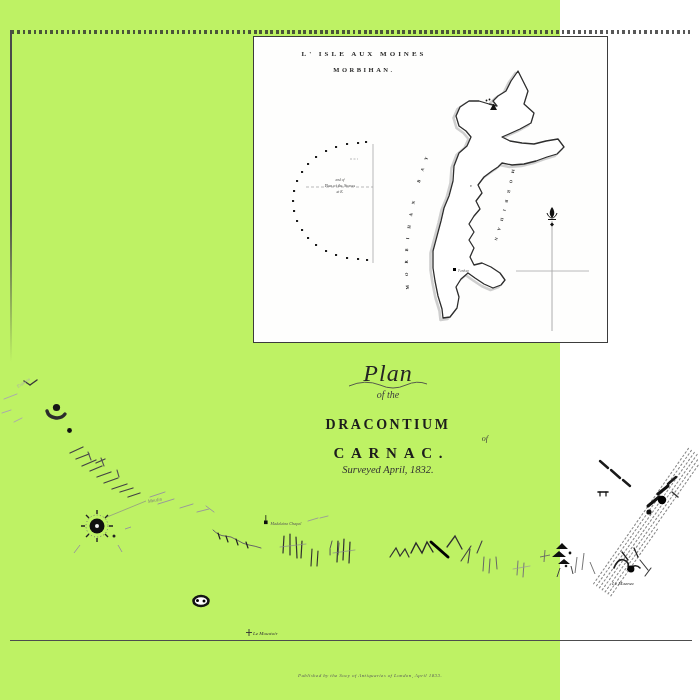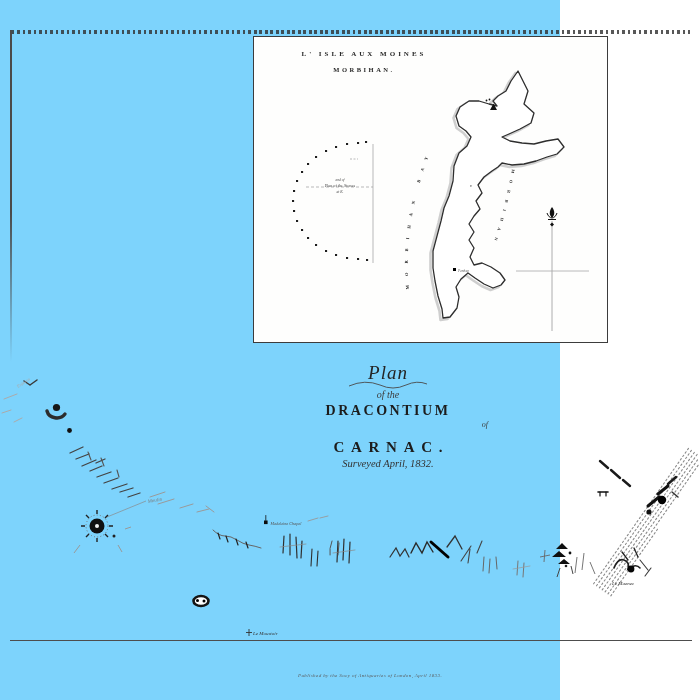--- a/index.html
+++ b/index.html
@@ -1,18 +1,18 @@
 <!DOCTYPE html>
 <html><head>
 <meta charset="utf-8">
 <style>
   html,body{margin:0;padding:0;}
   body{width:700px;height:700px;background:#ffffff;overflow:hidden;
        font-family:"Liberation Serif",serif;}
-  .plate{position:relative;width:560px;height:700px;background:#7dd3fc;}
+  .plate{position:relative;width:560px;height:700px;background:#bef264;}
 
   
   .top-rule{position:absolute;left:12px;top:30px;width:678px;height:4px;
     background:repeating-linear-gradient(90deg,#2e2e2e 0 2.5px,rgba(0,0,0,0) 2.5px 5.5px);
     opacity:.8;}
   .left-rule{position:absolute;left:10px;top:30px;width:2px;height:332px;
     background:linear-gradient(#4a4a4a 0%,#4a4a4a 55%,rgba(74,74,74,0) 100%);}
   .bottom-rule{position:absolute;left:10px;top:640px;width:682px;height:1px;background:#4d4d4d;}
 
   
@@ -23,26 +23,26 @@
   .inset-subtitle{position:absolute;left:0;top:29px;width:220px;text-align:center;
     font-size:6.5px;font-weight:700;letter-spacing:2.5px;color:#2a2a2a;}
   .inset-art{position:absolute;left:0;top:0;width:355px;height:307px;}
   .inset-note{position:absolute;left:48px;top:141px;width:76px;text-align:center;
     color:#4a4a4a;line-height:1.5;}
   .inset-note .n1,.inset-note .n3{font-size:3.6px;font-style:italic;}
   .inset-note .n2{font-size:4.2px;}
 
   
   .title-block{position:absolute;left:288px;top:363px;width:200px;text-align:center;color:#242424;}
-  .t-plan{font-size:19px;font-style:italic;letter-spacing:1px;line-height:20px;}
+  .t-plan{font-size:24px;font-style:italic;letter-spacing:1px;line-height:20px;}
   .t-flourish{display:block;margin:-2px auto 0 auto;}
   .t-ofthe{font-size:10px;font-style:italic;color:#3d3d3d;line-height:9px;}
-  .t-dracontium{font-size:14px;font-weight:700;letter-spacing:.18em;margin-top:4px;line-height:16px;color:#1c1c1c;}
+  .t-dracontium{font-size:14px;font-weight:700;letter-spacing:.18em;margin-top:18px;line-height:16px;color:#1c1c1c;}
   .t-of{font-size:8px;font-style:italic;color:#3d3d3d;line-height:9px;margin-top:1px;text-align:right;}
-  .t-carnac{font-size:15px;font-weight:700;letter-spacing:.45em;padding-left:.45em;margin-top:10px;line-height:17px;color:#1c1c1c;}
+  .t-carnac{font-size:15px;font-weight:700;letter-spacing:.45em;padding-left:.45em;margin-top:2px;line-height:17px;color:#1c1c1c;}
   .t-surveyed{font-size:10.5px;font-style:italic;color:#333;margin-top:2px;}
 
   .main-art{position:absolute;left:0;top:0;width:700px;height:700px;pointer-events:none;}
 
   .imprint{position:absolute;left:230px;top:673px;width:280px;text-align:center;
     font-size:5px;font-style:italic;color:#5a5a5a;letter-spacing:.4px;}
 
   .et{font-family:"Liberation Serif",serif;font-style:italic;}
   .sc{font-family:"Liberation Serif",serif;}
 </style>

